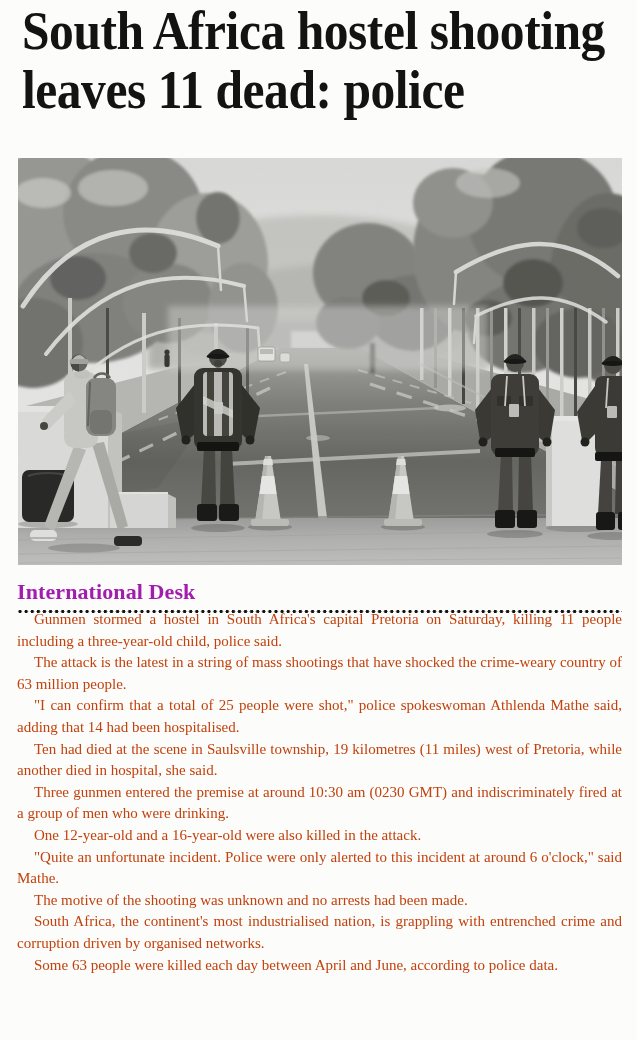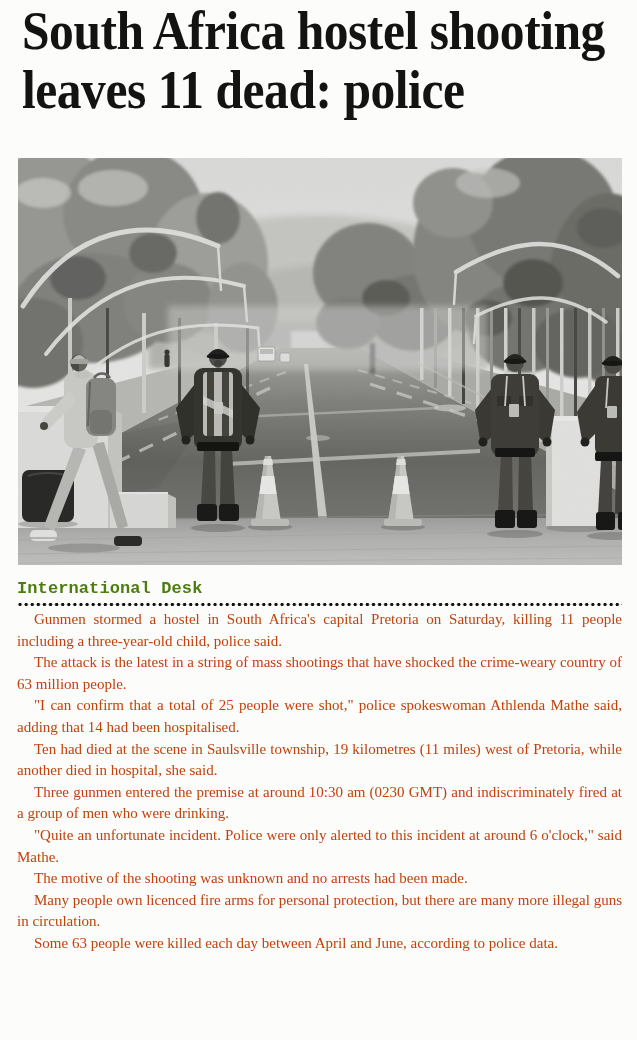--- a/index.html
+++ b/index.html
@@ -17,22 +17,22 @@
   }
   .hl-line{display:block;white-space:nowrap;transform:scaleX(0.9);transform-origin:0 50%;}
 
   
   .photo{position:absolute;left:18px;top:158px;width:604px;height:407px;margin:0;}
   .photo svg{display:block;width:604px;height:407px;}
 
   
   .section-head{position:absolute;left:17px;top:579px;width:605px;}
   .kicker{
-    font-family:Liberation Mono, monospace;font-weight:700;font-size:17px;
-    color:#4d7c0f;letter-spacing:0.1px;
+    font-family:Liberation Serif, serif;font-weight:700;font-size:22px;
+    color:#a21caf;letter-spacing:0.1px;
   }
   .dotted-rule{
     margin-top:4px;height:5px;
     background-image:radial-gradient(circle, #151513 1.6px, transparent 1.9px);
     background-size:6.1px 5px;background-position:0 50%;background-repeat:repeat-x;
   }
 
   
   .body-text{
     position:absolute;left:17px;top:609px;width:605px;
@@ -333,19 +333,20 @@
     <div class="kicker">International Desk</div>
     <div class="dotted-rule"></div>
   </div>
 
   <div class="body-text">
     <p>Gunmen stormed a hostel in South Africa's capital Pretoria on Saturday, killing 11 people including a three-year-old child, police said.</p>
     <p>The attack is the latest in a string of mass shootings that have shocked the crime-weary country of 63 million people.</p>
     <p>"I can confirm that a total of 25 people were shot," police spokeswoman Athlenda Mathe said, adding that 14 had been hospitalised.</p>
     <p>Ten had died at the scene in Saulsville township, 19 kilometres (11 miles) west of Pretoria, while another died in hospital, she said.</p>
     <p>Three gunmen entered the premise at around 10:30 am (0230 GMT) and indis­criminately fired at a group of men who were drinking.</p>
+    <p>One 12-year-old and a 16-year-old were also killed in the attack.</p>
     <p>"Quite an unfortunate incident. Police were only alerted to this incident at around 6 o'clock," said Mathe.</p>
     <p>The motive of the shooting was unknown and no arrests had been made.</p>
-    <p>Many people own licenced fire arms for personal protection, but there are many more illegal guns in circulation.</p>
+    <p>South Africa, the continent's most industrialised nation, is grappling with entrenched crime and corruption driven by organised networks.</p>
     <p>Some 63 people were killed each day between April and June, accord­ing to police data.</p>
   </div>
 
 </div>
 
 </body></html>

